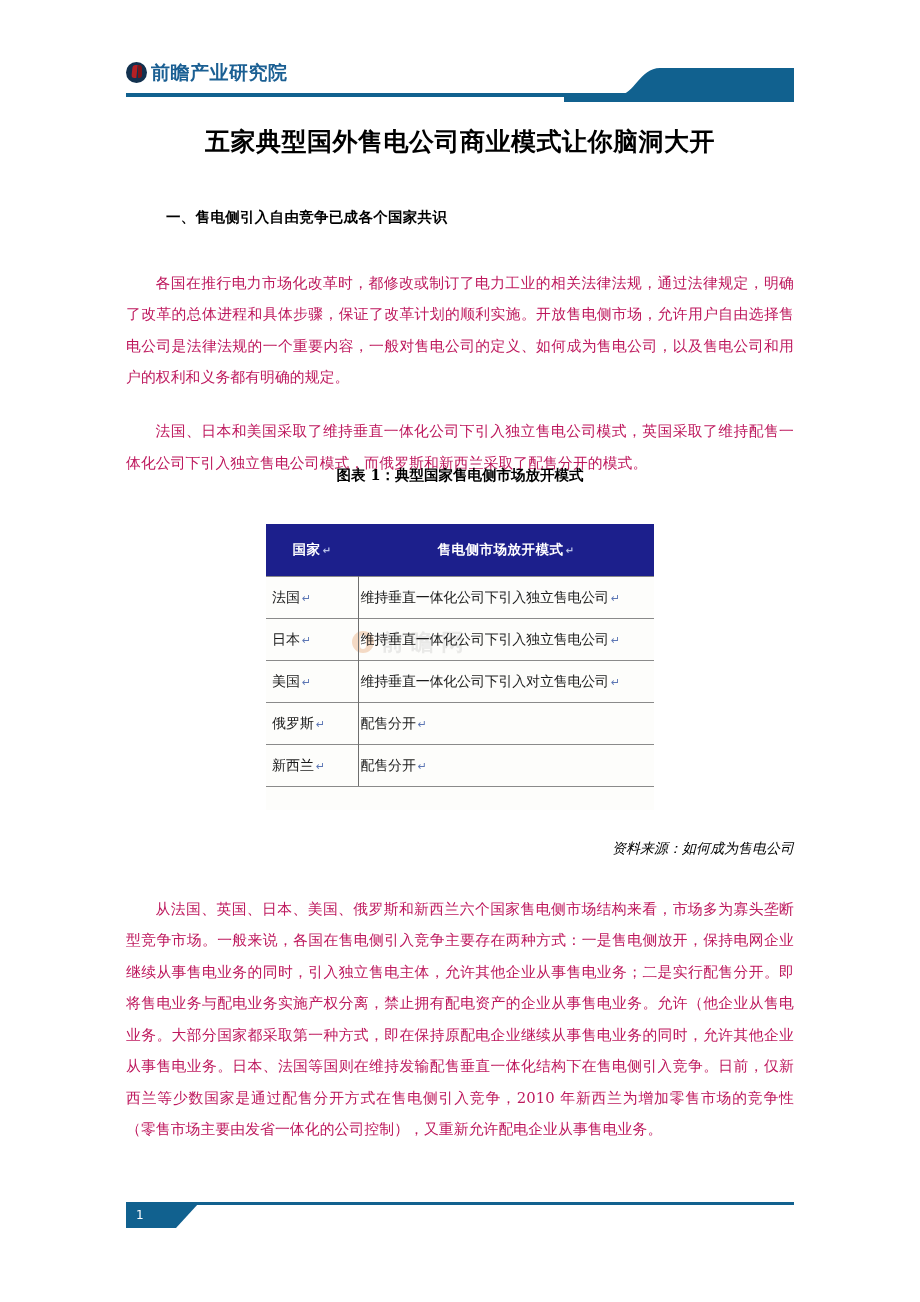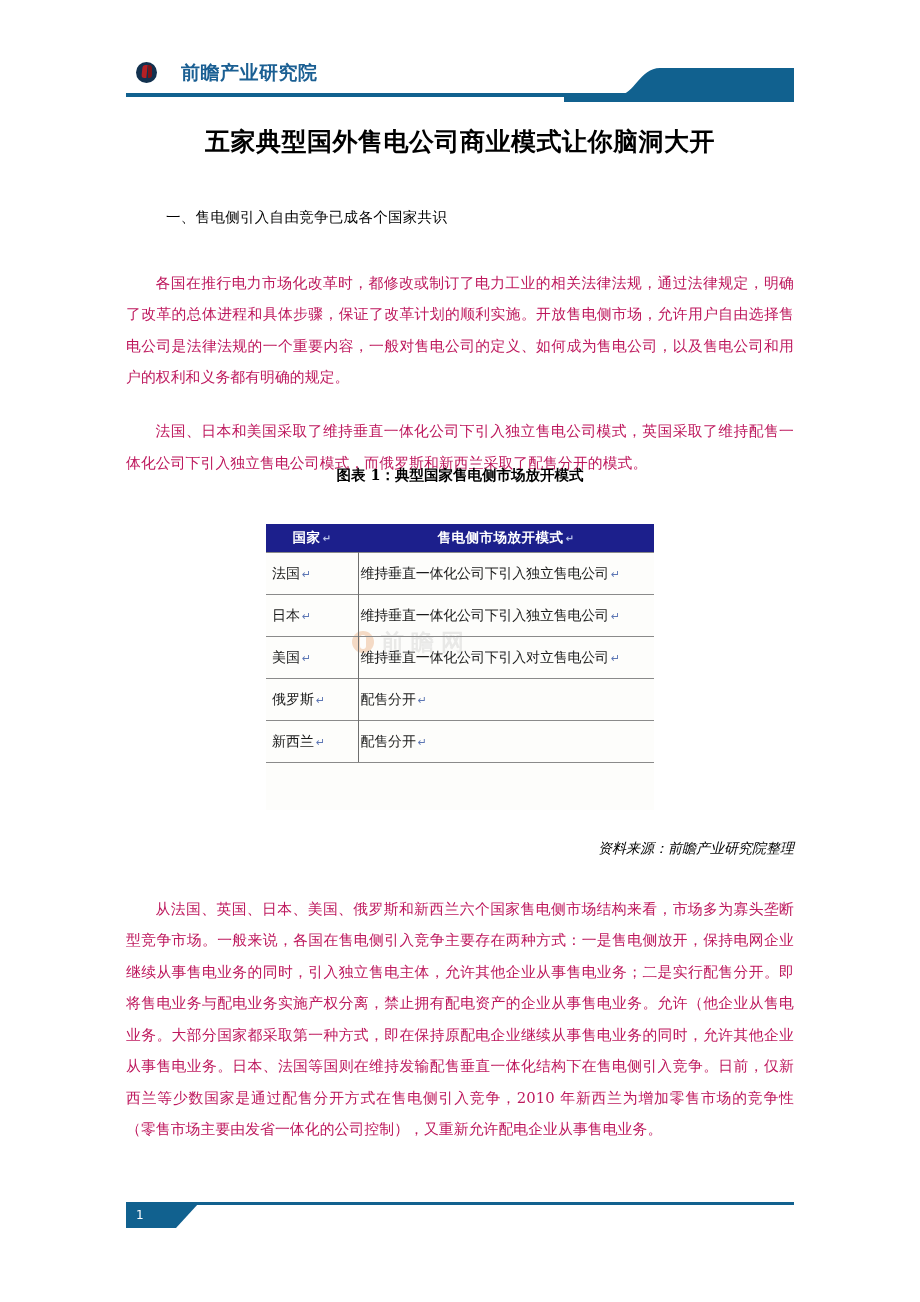--- a/index.html
+++ b/index.html
@@ -35,25 +35,25 @@
     position: absolute;
     right: 0;
     top: 2px;
     width: 230px;
     height: 40px;
     overflow: hidden;
   }
   .header-ribbon svg { display: block; }
   .logo-wrap {
     position: absolute;
-    left: 10px;
+    left: 0;
     top: 2px;
     display: flex;
     align-items: center;
-    gap: 24px;
+    gap: 4px;
     z-index: 3;
   }
   .logo-mark {
     width: 21px;
     height: 21px;
     border-radius: 50%;
     background: #12314f;
     position: relative;
     overflow: hidden;
     flex: none;
@@ -114,21 +114,21 @@
   }
 
   
   .section-heading {
     position: absolute;
     left: 126px;
     top: 196px;
     width: 668px;
     font-family: "DejaVu Serif", "Liberation Serif", serif;
     font-size: 14.5px;
-    font-weight: normal;
+    font-weight: bold;
     text-indent: 40px;
     letter-spacing: 0.3px;
   }
 
   
   .para {
     position: absolute;
     left: 126px;
     width: 668px;
     font-family: "DejaVu Serif", "Liberation Serif", serif;
@@ -213,21 +213,21 @@
   }
   .tbl th, .tbl td {
     padding: 0;
     margin: 0;
   }
   .tbl thead th {
     background: #1c1f8c;
     color: #ffffff;
     font-size: 13.5px;
     font-weight: bold;
-    height: 28px;
+    height: 52px;
     text-align: center;
     letter-spacing: 0.5px;
     vertical-align: middle;
   }
   .tbl tbody tr { height: 42px; }
   .tbl tbody td {
     font-size: 14px;
     color: #1a1a1a;
     vertical-align: middle;
     border-top: 1.4px solid #8a8a8a;
@@ -364,21 +364,21 @@
           <td class="cell-mode"><span>配售分开</span><span class="pilcrow">↵</span></td>
         </tr>
         <tr>
           <td class="cell-country"><span>新西兰</span><span class="pilcrow">↵</span></td>
           <td class="cell-mode"><span>配售分开</span><span class="pilcrow">↵</span></td>
         </tr>
       </tbody>
     </table>
   </div>
 
-  <div class="source-note">资料来源：前瞻产业研究院整理</div>
+  <div class="source-note">资料来源：如何成为售电公司</div>
 
   <p class="para" id="para3">从法国、英国、日本、美国、俄罗斯和新西兰六个国家售电侧市场结构来看，市场多为寡头垄断型竞争市场。一般来说，各国在售电侧引入竞争主要存在两种方式：一是售电侧放开，保持电网企业继续从事售电业务的同时，引入独立售电主体，允许其他企业从事售电业务；二是实行配售分开。即将售电业务与配电业务实施产权分离，禁止拥有配电资产的企业从事售电业务。允许（他企业从售电业务。大部分国家都采取第一种方式，即在保持原配电企业继续从事售电业务的同时，允许其他企业从事售电业务。日本、法国等国则在维持发输配售垂直一体化结构下在售电侧引入竞争。日前，仅新西兰等少数国家是通过配售分开方式在售电侧引入竞争，2010 年新西兰为增加零售市场的竞争性（零售市场主要由发省一体化的公司控制），又重新允许配电企业从事售电业务。</p>
 
   <div class="footer">
     <div class="footer-rule"></div>
     <div class="footer-tab">
       <svg width="80" height="24" viewBox="0 0 80 24" xmlns="http://www.w3.org/2000/svg">
         <path d="M0 0 L72 0 L50 24 L0 24 Z" fill="#11618f"></path>
       </svg>
     </div>

